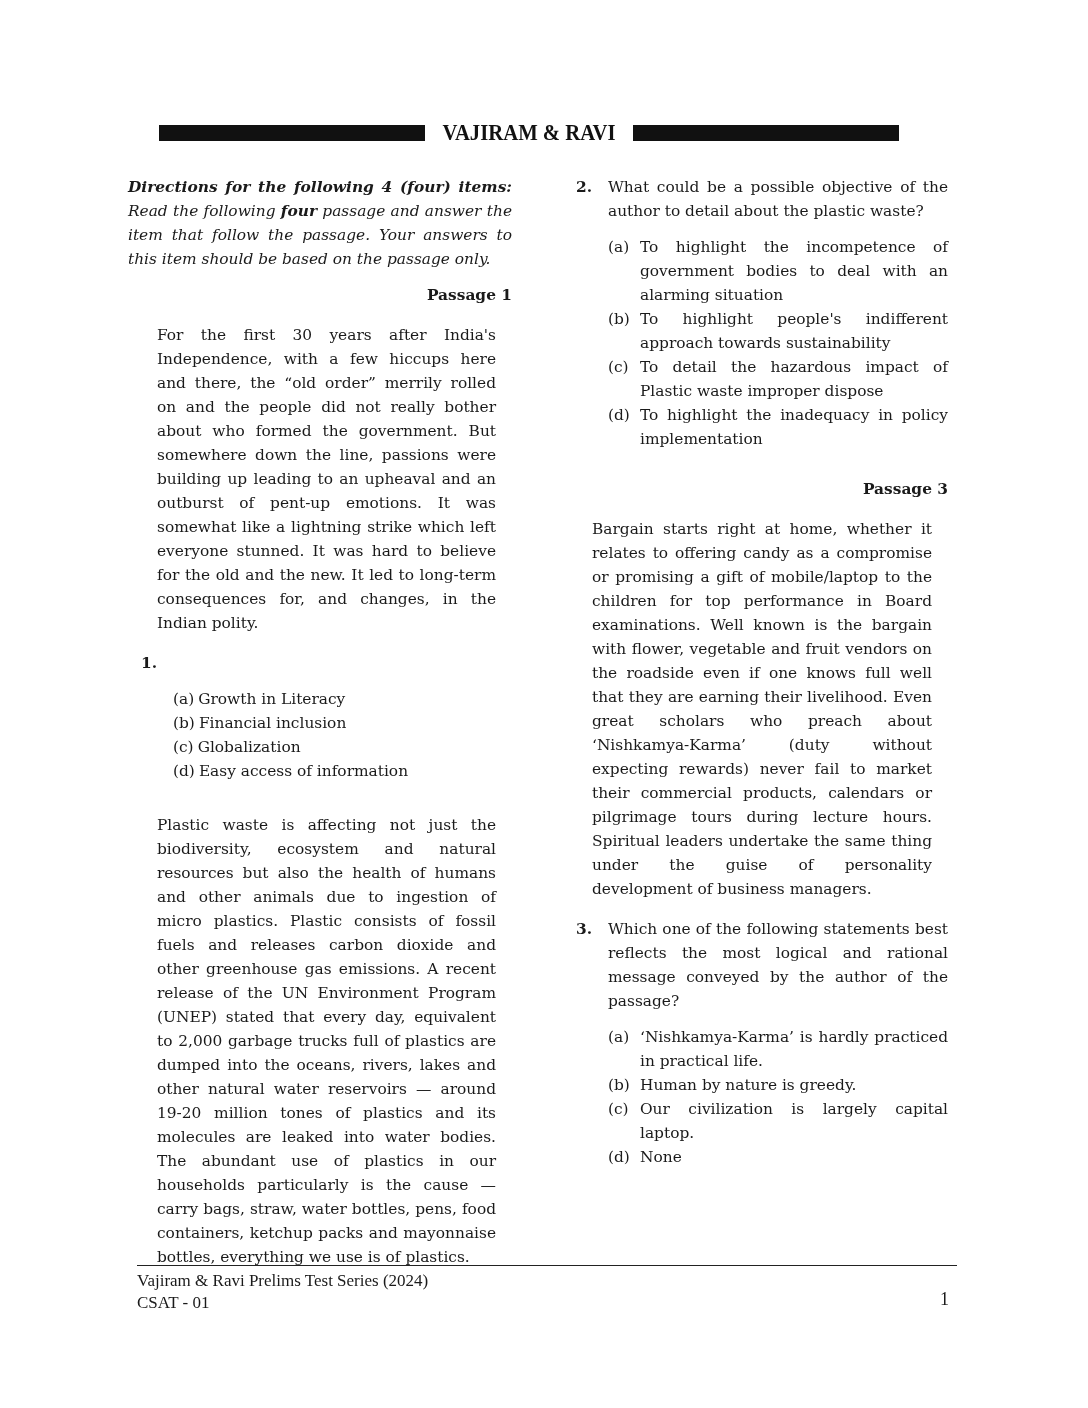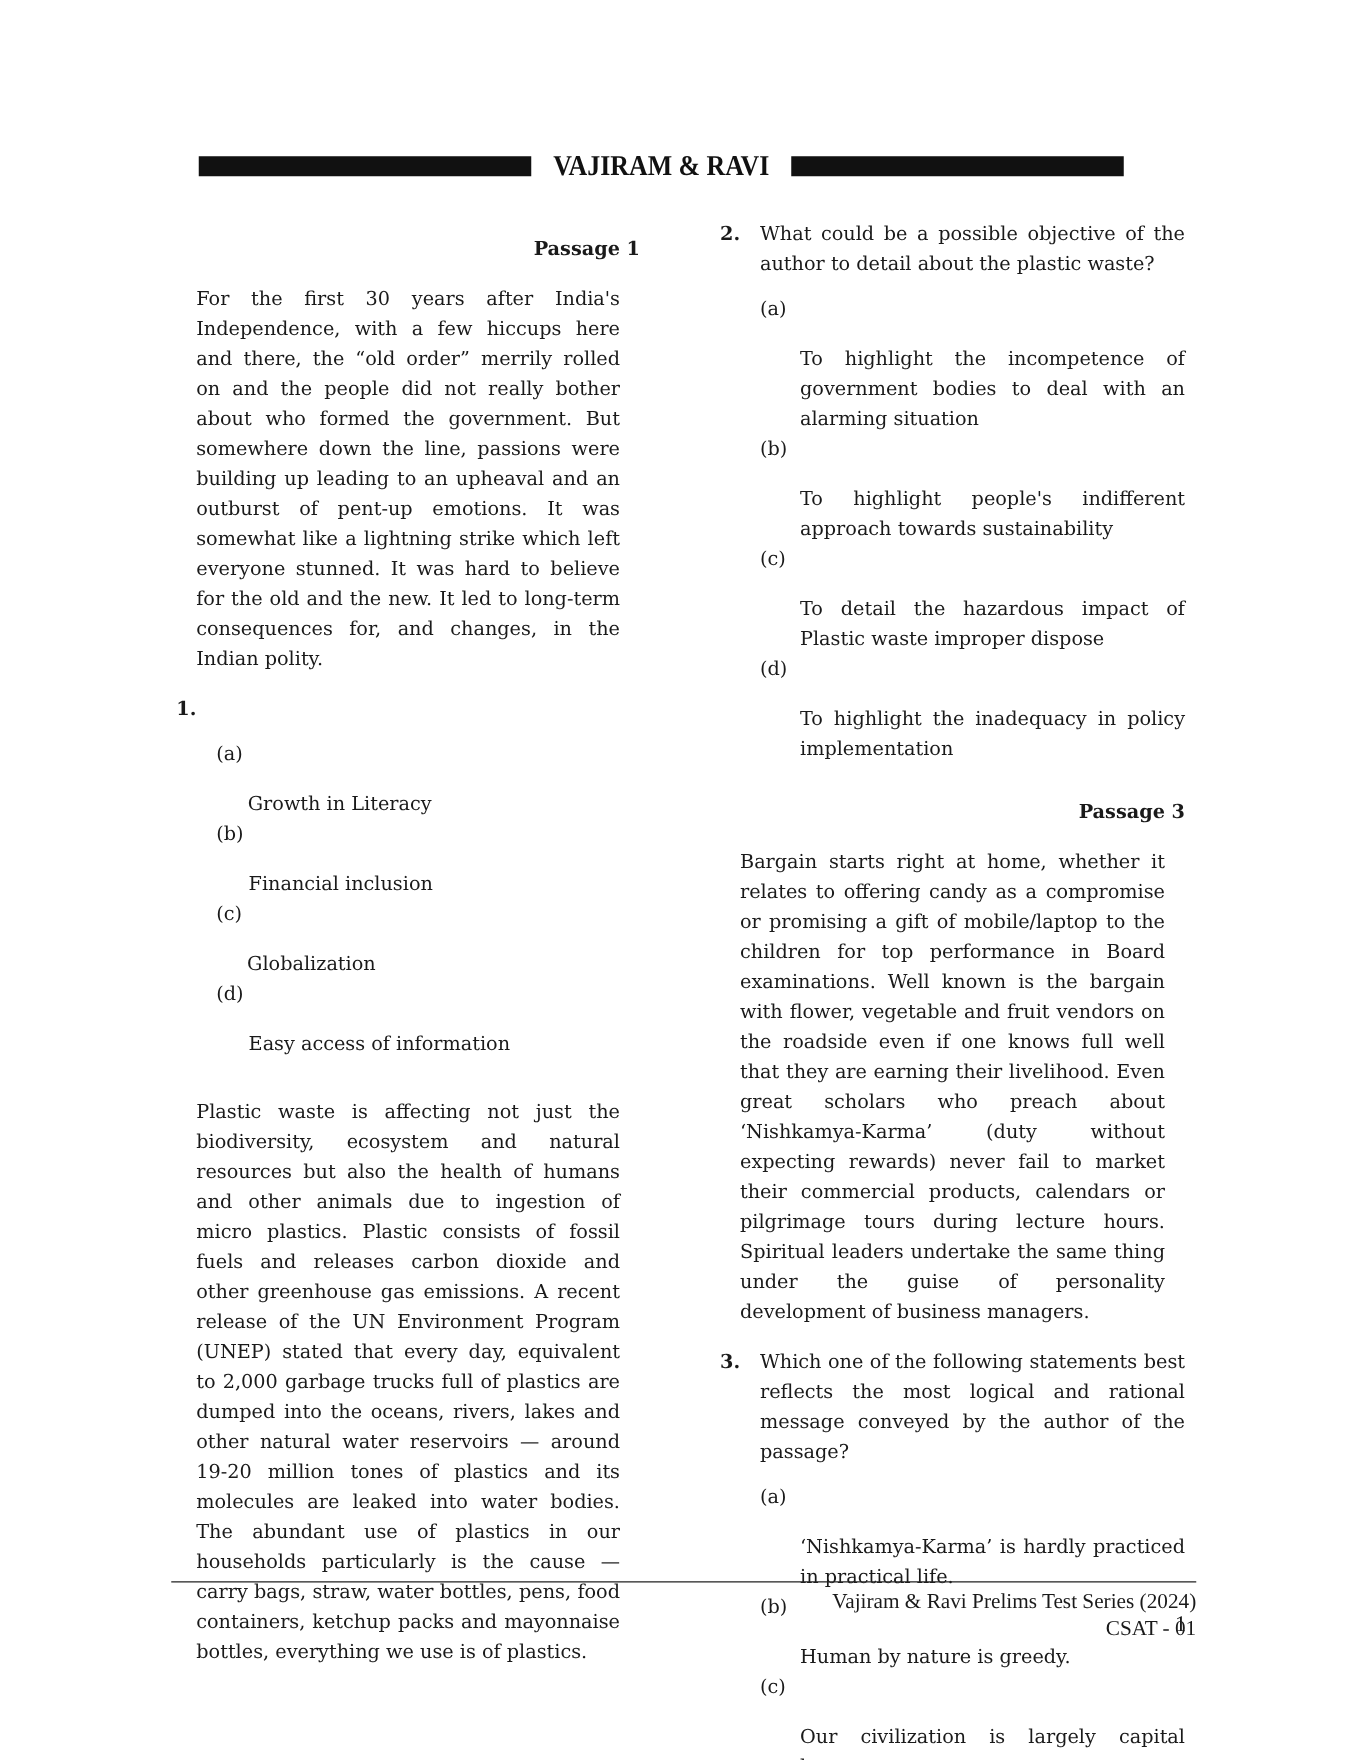--- a/index.html
+++ b/index.html
@@ -22,37 +22,40 @@
   .passage-text { text-align: justify; margin: 16px; padding-left: 13px; }
   .question { display: flex; margin-top: 12px; padding-left: 13px; }
   .question.r { padding-left: 0; margin-top: 0; }
   .qnum { font-weight: bold; width: 32px; flex: none; }
   .qtext { text-align: justify; flex: 1; }
   .options { margin: 12px 0 0 45px; }
   .options.r { margin-left: 32px; }
   .opt { display: flex; }
   .olabel { flex: none; width: 32px; }
   .options.l .olabel { width: auto; margin-right: 4px; }
-  .otext { flex: 1; text-align: justify; margin-top: 40px; }
+  .otext { flex: 1; text-align: justify; }
   .footer-rule { position: absolute; left: 137px; top: 1265px; width: 820px; height: 1px; background: #222; }
-  .footer { position: absolute; left: 137px; top: 1270px; width: 820px; text-align: right;
+  .footer { position: absolute; left: 137px; top: 1270px; width: 820px; text-align: left;
             font-family: "Liberation Serif", serif; font-size: 17px; line-height: 22px; }
   .pagenum { position: absolute; left: 940px; top: 1289px; font-family: "Liberation Serif", serif; font-size: 18px; }
   .spacer { height: 14px; }
 </style>
 </head>
 <body>
 
 <div class="header">
   <div class="bar left"></div>
   <div class="brand">VAJIRAM &amp; RAVI</div>
   <div class="bar right"></div>
 </div>
 
 <div class="col left">
+  <p class="directions">
+    <b>Directions for the following 4 (four) items:</b><span> Read the following </span><b>four</b><span> passage and answer the item that follow the passage. Your answers to this item should be based on the passage only.</span>
+  </p>
 
   <div class="passage-title">Passage 1</div>
   <p class="passage-text">For the first 30 years after India's Independence, with a few hiccups here and there, the “old order” merrily rolled on and the people did not really bother about who formed the government. But somewhere down the line, passions were building up leading to an upheaval and an outburst of pent-up emotions. It was somewhat like a lightning strike which left everyone stunned. It was hard to believe for the old and the new. It led to long-term consequences for, and changes, in the Indian polity.</p>
 
   <div class="question">
     <span class="qnum">1.</span>
   </div>
   <div class="options l">
     <div class="opt">
         <span class="olabel">(a)</span>

